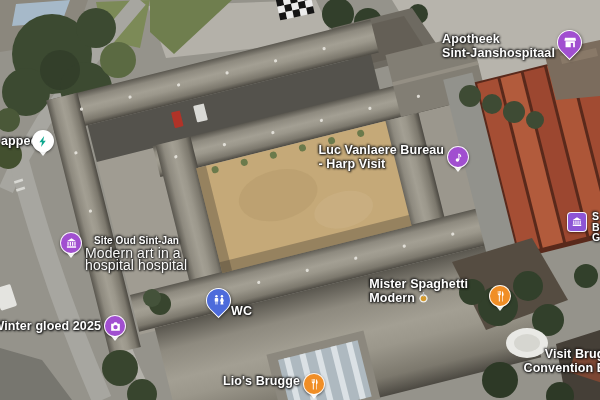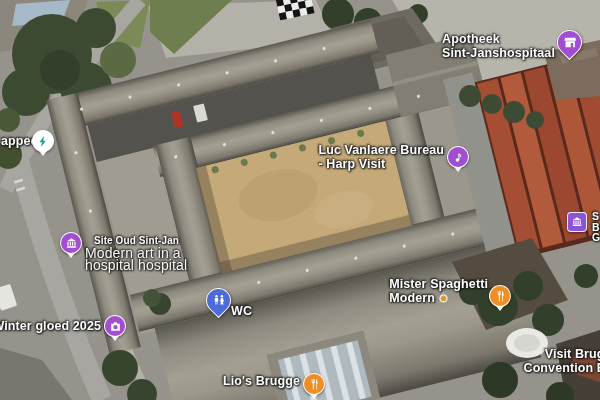--- a/index.html
+++ b/index.html
@@ -281,21 +281,21 @@
   <div>Winter gloed 2025</div>
 </div>
 <div class="dot" style="left: 104px; top: 315px; background: rgb(161, 79, 208);">
   <span class="ic">
     <svg width="13" height="13" viewBox="0 0 24 24" fill="#fff">
           <path fill-rule="evenodd" d="M4 7h4l2-3h4l2 3h4v13H4z M12 17a4 4 0 1 1 0-8 4 4 0 0 1 0 8z"></path>
         </svg>
   </span>
 </div>
 
-<div class="gm-label right" style="right:112px;top:277px;margin-left:40px;">
+<div class="gm-label right" style="right:132px;top:277px;margin-left:40px;">
   <div>Mister Spaghetti</div>
   <div><span>Modern</span><span class="spag"><svg width="11" height="11" viewBox="0 0 12 12">
             <circle cx="6" cy="7" r="4.5" fill="#efefec"></circle>
             <circle cx="6" cy="7" r="3" fill="#d49a2e"></circle>
             <rect x="5.3" y="0" width="1.4" height="5" fill="#b9bec4"></rect>
           </svg></span></div>
 </div>
 <div class="dot" style="left: 489px; top: 285px; background: rgb(240, 142, 38);">
   <span class="ic">
     <svg width="13" height="13" viewBox="0 0 24 24" fill="#fff">

